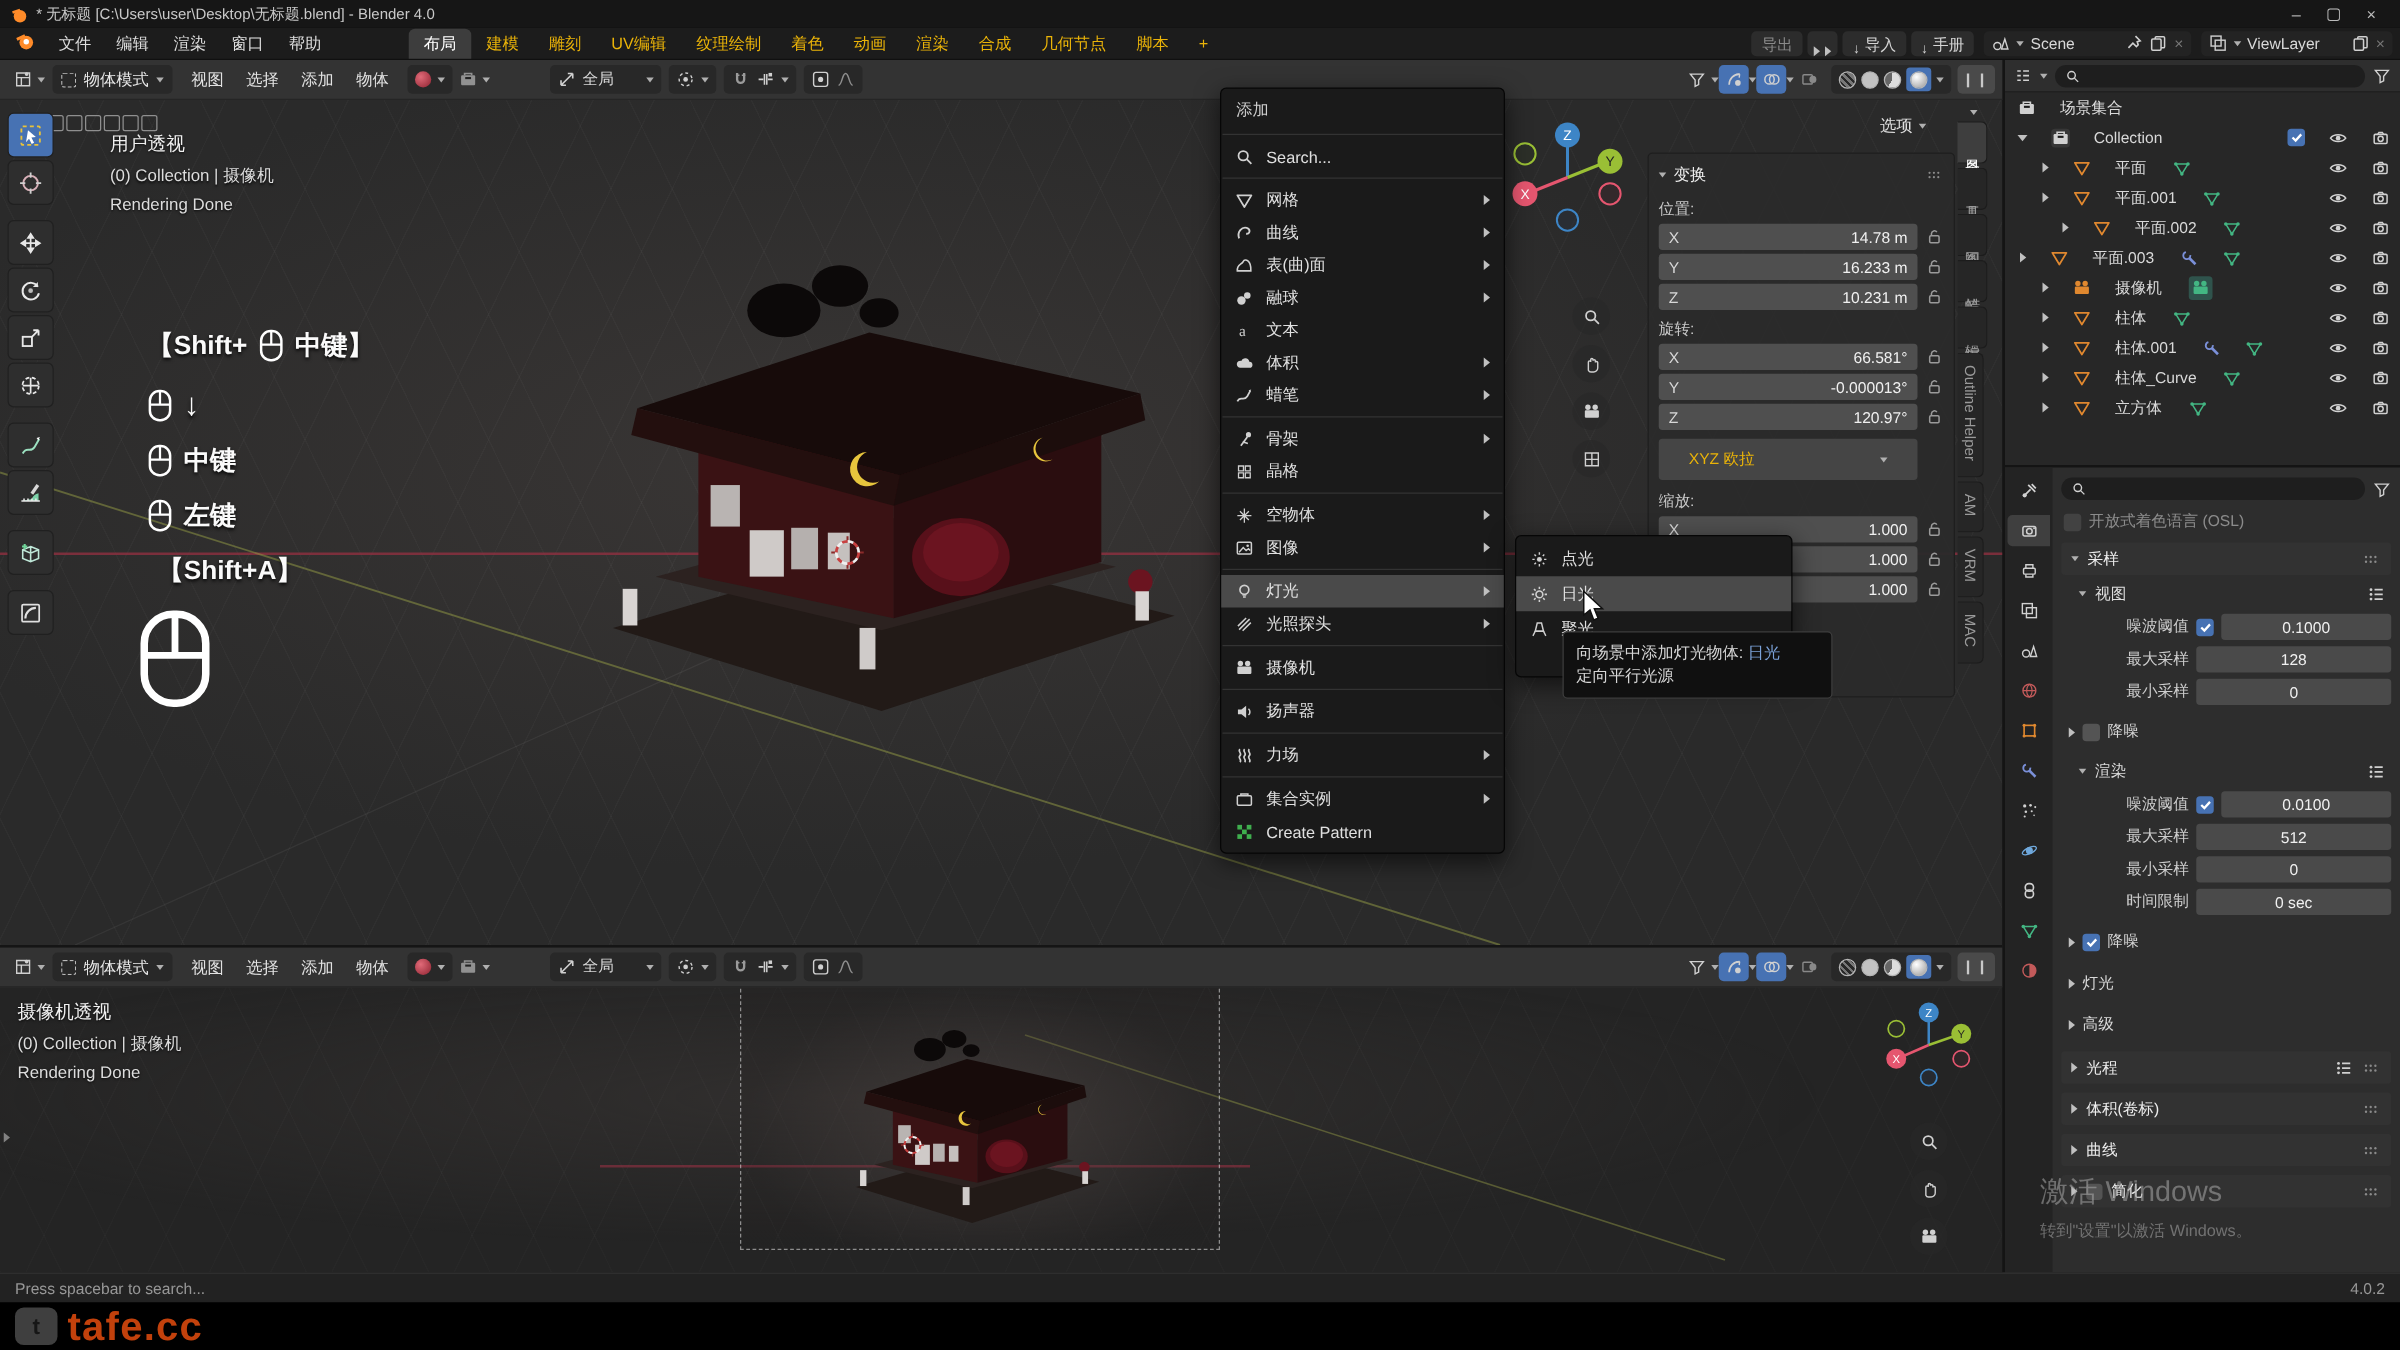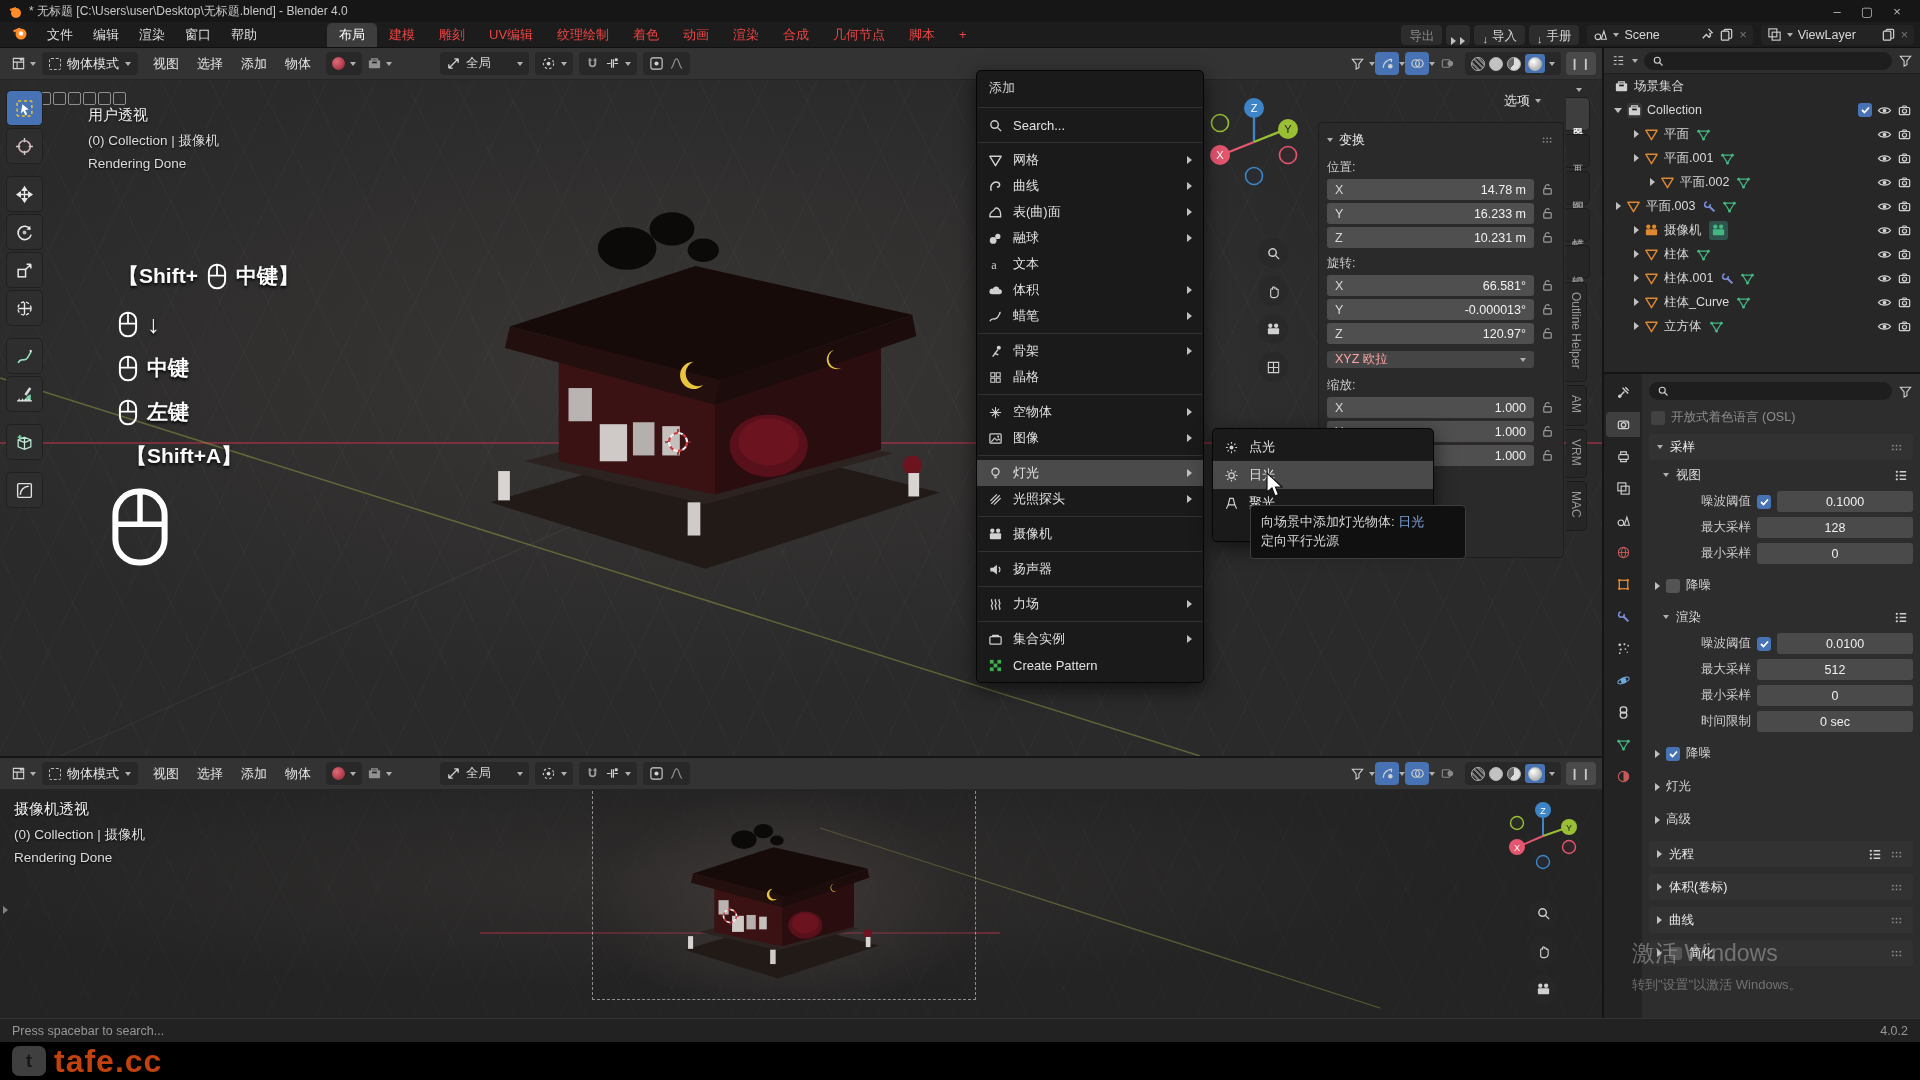--- a/index.html
+++ b/index.html
@@ -9,21 +9,21 @@
 .fx{display:flex;align-items:center}
 svg.ic{width:15px;height:15px;flex:none;color:#d0d0d0}
 .chev{width:0;height:0;border-left:3.5px solid transparent;border-right:3.5px solid transparent;border-top:4px solid #b0b0b0;flex:none}
 .tri-r{width:0;height:0;border-top:4px solid transparent;border-bottom:4px solid transparent;border-left:5px solid #c0c0c0;flex:none}
 .tri-d{width:0;height:0;border-left:4px solid transparent;border-right:4px solid transparent;border-top:5px solid #c0c0c0;flex:none}
 
 #titlebar{left:0;top:0;width:1920px;height:22px;background:#161616;display:flex;align-items:center;padding:0 8px;color:#c9c9c9}
 #titlebar .wbtn{width:30px;text-align:center;color:#bbb;font-size:13px}
 #menubar{left:0;top:22px;width:1920px;height:26px;background:#1c1c1c;display:flex;align-items:center;padding:0 6px;border-bottom:1px solid #101010}
 .mb-item{padding:0 10px;font-size:13px;color:#dedede;height:26px;line-height:26px}
-.wtab{padding:0 12px;height:24px;line-height:24px;font-size:13px;color:#ef4444;border-radius:5px 5px 0 0}
+.wtab{padding:0 12px;height:24px;line-height:24px;font-size:13px;color:#eab308;border-radius:5px 5px 0 0}
 .wtab.active{background:#3d3d3d;color:#fff}
 .tb-btn{height:20px;border-radius:4px;background:#2c2c2c;display:flex;align-items:flex-end;gap:4px;padding:0 8px;font-size:12.5px;color:#d5d5d5;margin-left:4px}
 .idwidget{height:20px;background:#232323;border-radius:4px;display:flex;align-items:center;gap:5px;padding:0 6px;margin-left:8px;font-size:12.5px}
 
 #vp1{left:0;top:48px;width:1602px;height:708px;background:#2a2a2a;overflow:hidden}
 #vp2{left:0;top:756px;width:1602px;height:262px;background:#242424;overflow:hidden;border-top:2px solid #151515}
 .vgrid{position:absolute;inset:0;background:
  repeating-linear-gradient(116deg,rgba(255,255,255,.022) 0 1px,transparent 1px 44px),
  repeating-linear-gradient(64deg,rgba(255,255,255,.022) 0 1px,transparent 1px 44px),
  radial-gradient(ellipse at 42% 46%,rgba(70,64,62,.55),rgba(0,0,0,0) 60%)}
@@ -51,31 +51,31 @@
 .msep{height:1px;background:#333;margin:4px 1px}
 .tooltip{position:absolute;background:#101010;border:1px solid #3d3d3d;border-radius:4px;padding:7px 10px;font-size:13px;color:#d6d6d6;z-index:26;line-height:1.45}
 .tt-emph{color:#7ba2d8}
 
 #npanel{position:absolute;left:1318px;top:74px;width:246px;height:436px;background:rgba(43,43,43,.96);border:1px solid #1e1e1e;border-radius:4px;padding:5px 8px;z-index:5}
 .nlabel{font-size:12.5px;color:#c9c9c9;margin:7px 0 3px}
 .nrow{display:flex;align-items:center;gap:6px;margin-bottom:3px}
 .nfield{flex:1;height:21px;background:#4f4f4f;border-radius:3px;display:flex;align-items:center;padding:0 8px;font-size:12.5px;color:#f0f0f0}
 .nfield .ax{color:#d8d8d8}
 .nfield .val{margin-left:auto}
-.ndrop{height:17px;background:#454545;border-radius:3px;display:flex;align-items:center;padding:0 8px;font-size:12.5px;color:#fca5a5;margin:4px 0 2px}
+.ndrop{height:33px;background:#454545;border-radius:3px;display:flex;align-items:center;padding:0 24px;font-size:12.5px;color:#eab308;margin:4px 0 2px}
 #vtabs{position:absolute;left:1566px;top:40px;width:36px;display:flex;flex-direction:column;gap:3px;z-index:5;align-items:flex-start}
 .vtab{background:#262626;border:1px solid #1c1c1c;border-left:none;border-radius:0 5px 5px 0;padding:9px 3px;color:#9a9a9a;font-size:12px}
 .vtab span{writing-mode:vertical-rl}
 .vtab.active{background:#3e3e3e;color:#fff}
 
 #rightcol{left:1602px;top:48px;width:318px;height:970px;background:#272727;border-left:2px solid #141414}
 #outliner{position:absolute;left:0;top:0;width:100%;height:324px;background:#272727}
 .oh{height:26px;background:#2e2e2e;display:flex;align-items:center;gap:6px;padding:0 7px;border-bottom:1px solid #1d1d1d}
 .searchpill{flex:1;height:18px;background:#1e1e1e;border-radius:9px;display:flex;align-items:center;gap:5px;padding:0 8px;color:#888}
-.orow{display:flex;align-items:center;height:24px;gap:5px;padding-right:8px;font-size:12.5px;color:#d9d9d9}
+.orow{display:flex;align-items:center;height:24px;gap:19px;padding-right:8px;font-size:12.5px;color:#d9d9d9}
 .orow .name{margin-right:2px}
 .orow .sp{flex:1}
 .datahl{background:rgba(62,166,145,.35);border-radius:3px}
 .chk{width:14px;height:14px;border-radius:3px;background:#545454;flex:none;display:flex;align-items:center;justify-content:center}
 .chk.on{background:#4772b3}
 #props{position:absolute;left:0;top:324px;width:100%;height:646px;background:#2d2d2d;border-top:2px solid #141414;display:flex}
 #ptabs{width:38px;background:#232323;display:flex;flex-direction:column;align-items:center;padding-top:6px;gap:7px;flex:none}
 .ptab{width:34px;height:25px;display:flex;align-items:center;justify-content:center;color:#bdbdbd;border-radius:4px 0 0 4px}
 .ptab.active{background:#3f3f3f;color:#fff}
 #pcontent{flex:1;padding:5px 7px;overflow:hidden;font-size:12.5px}

